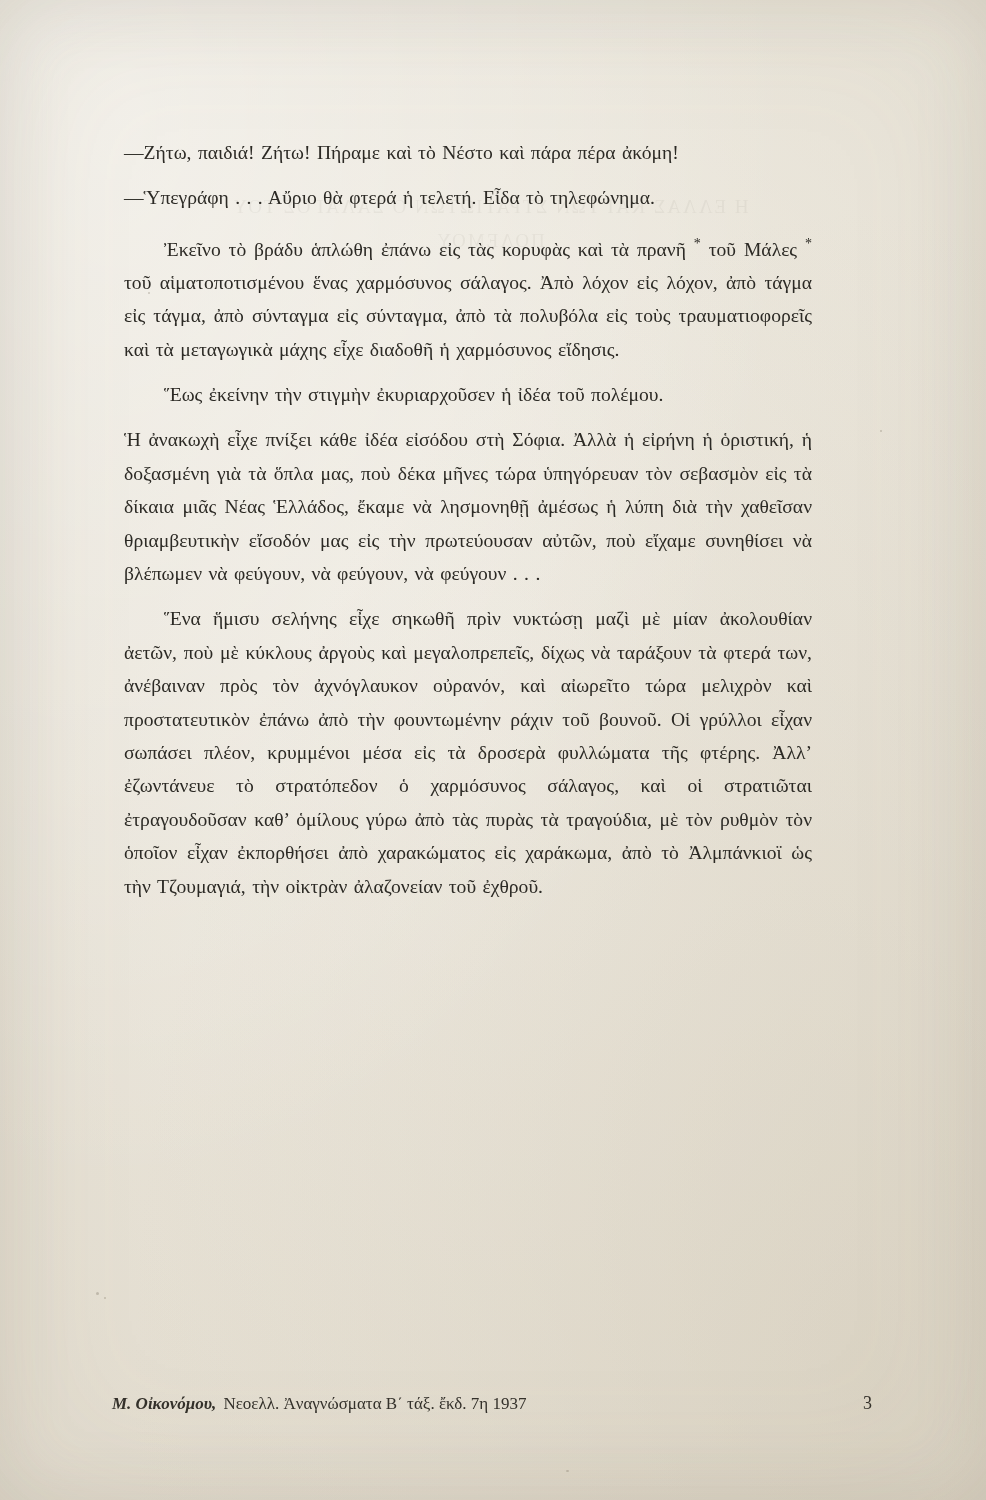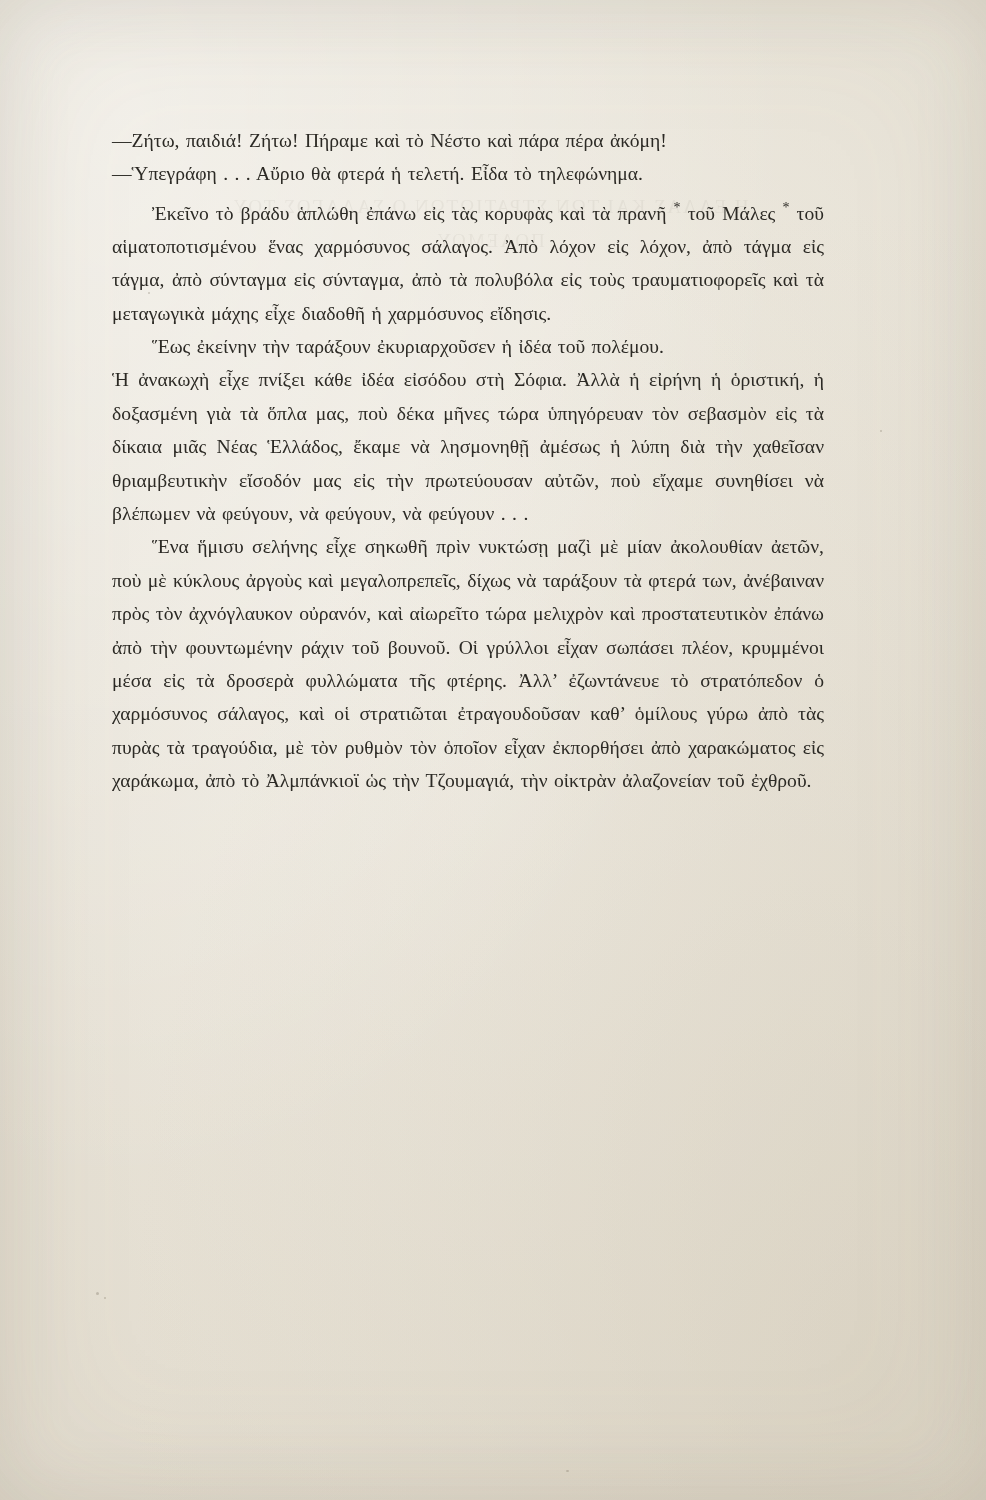--- a/index.html
+++ b/index.html
@@ -59,21 +59,21 @@
     top: 124px;
     width: 712px;
     color: #2c2a25;
     font-size: 19.6px;
     line-height: 33.4px;
     text-align: justify;
     text-justify: inter-word;
     word-spacing: 1.5px;
   }
   .textblock p {
-    margin: 0;
+    margin: 12px;
     text-indent: 0;
   }
   .textblock p.ind {
     text-indent: 40px;
   }
   .textblock p.ind2 {
     text-indent: 28px;
   }
   .star {
     font-size: 14px;
@@ -118,25 +118,30 @@
 <div class="paper-tint"></div>
 
 <div class="bleed-through">Η ΕΛΛΑΣ ΚΑΙ ΤΩΝ ΣΤΡΑΤΙΩΤΩΝ Ο ΣΑΛΑΓΟΣ ΤΟΥ ΠΟΛΕΜΟΥ</div>
 
 <div class="page">
 
   <div class="textblock">
     <p>—Ζήτω, παιδιά! Ζήτω! Πήραμε καὶ τὸ Νέστο καὶ πάρα πέρα ἀκόμη!</p>
     <p>—Ὑπεγράφη . . . Αὔριο θὰ φτερά ἡ τελετή. Εἶδα τὸ τηλεφώνημα.</p>
     <p class="ind">Ἐκεῖνο τὸ βράδυ ἁπλώθη ἐπάνω εἰς τὰς κορυφὰς καὶ τὰ πρανῆ <span class="star">*</span> τοῦ Μάλες <span class="star">*</span> τοῦ αἱματοποτισμένου ἕνας χαρμόσυνος σάλαγος. Ἀπὸ λόχον εἰς λόχον, ἀπὸ τάγμα εἰς τάγμα, ἀπὸ σύνταγμα εἰς σύνταγμα, ἀπὸ τὰ πολυβόλα εἰς τοὺς τραυματιοφορεῖς καὶ τὰ μεταγωγικὰ μάχης εἶχε διαδοθῆ ἡ χαρμόσυνος εἴδησις.</p>
-    <p class="ind">Ἕως ἐκείνην τὴν ταράξουν ἐκυριαρχοῦσεν ἡ ἰδέα τοῦ πολέμου.</p>
+    <p class="ind">Ἕως ἐκείνην τὴν στιγμὴν ἐκυριαρχοῦσεν ἡ ἰδέα τοῦ πολέμου.</p>
     <p>Ἡ ἀνακωχὴ εἶχε πνίξει κάθε ἰδέα εἰσόδου στὴ Σόφια. Ἀλλὰ ἡ εἰρήνη ἡ ὁριστική, ἡ δοξασμένη γιὰ τὰ ὅπλα μας, ποὺ δέκα μῆνες τώρα ὑπηγόρευαν τὸν σεβασμὸν εἰς τὰ δίκαια μιᾶς Νέας Ἑλλάδος, ἔκαμε νὰ λησμονηθῇ ἀμέσως ἡ λύπη διὰ τὴν χαθεῖσαν θριαμβευτικὴν εἴσοδόν μας εἰς τὴν πρωτεύουσαν αὐτῶν, ποὺ εἴχαμε συνηθίσει νὰ βλέπωμεν νὰ φεύγουν, νὰ φεύγουν, νὰ φεύγουν . . .</p>
     <p class="ind">Ἕνα ἥμισυ σελήνης εἶχε σηκωθῆ πρὶν νυκτώσῃ μαζὶ μὲ μίαν ἀκολουθίαν ἀετῶν, ποὺ μὲ κύκλους ἀργοὺς καὶ μεγαλοπρεπεῖς, δίχως νὰ ταράξουν τὰ φτερά των, ἀνέβαιναν πρὸς τὸν ἀχνόγλαυκον οὐρανόν, καὶ αἰωρεῖτο τώρα μελιχρὸν καὶ προστατευτικὸν ἐπάνω ἀπὸ τὴν φουντωμένην ράχιν τοῦ βουνοῦ. Οἱ γρύλλοι εἶχαν σωπάσει πλέον, κρυμμένοι μέσα εἰς τὰ δροσερὰ φυλλώματα τῆς φτέρης. Ἀλλ’ ἐζωντάνευε τὸ στρατόπεδον ὁ χαρμόσυνος σάλαγος, καὶ οἱ στρατιῶται ἐτραγουδοῦσαν καθ’ ὁμίλους γύρω ἀπὸ τὰς πυρὰς τὰ τραγούδια, μὲ τὸν ρυθμὸν τὸν ὁποῖον εἶχαν ἐκπορθήσει ἀπὸ χαρακώματος εἰς χαράκωμα, ἀπὸ τὸ Ἀλμπάνκιοϊ ὡς τὴν Τζουμαγιά, τὴν οἰκτρὰν ἀλαζονείαν τοῦ ἐχθροῦ.</p>
   </div>
 
+  <div class="footer">
+    <span class="f-author">Μ. Οἰκονόμου,</span>
+    <span class="f-rest">Νεοελλ. Ἀναγνώσματα Β΄ τάξ. ἔκδ. 7η 1937</span>
+    <span class="f-page">3</span>
+  </div>
 
   <div class="speck" style="left:96px;  top:1292px; width:3px;  height:3px;"></div>
   <div class="speck" style="left:104px; top:1297px; width:2px;  height:2px;"></div>
   <div class="speck" style="left:566px; top:1470px; width:3px;  height:2px;"></div>
   <div class="speck" style="left:880px; top:430px;  width:2px;  height:2px;"></div>
   <div class="speck" style="left:148px; top:292px;  width:2px;  height:2px;"></div>
 </div>
 
 <div class="edge-shade"></div>
 

